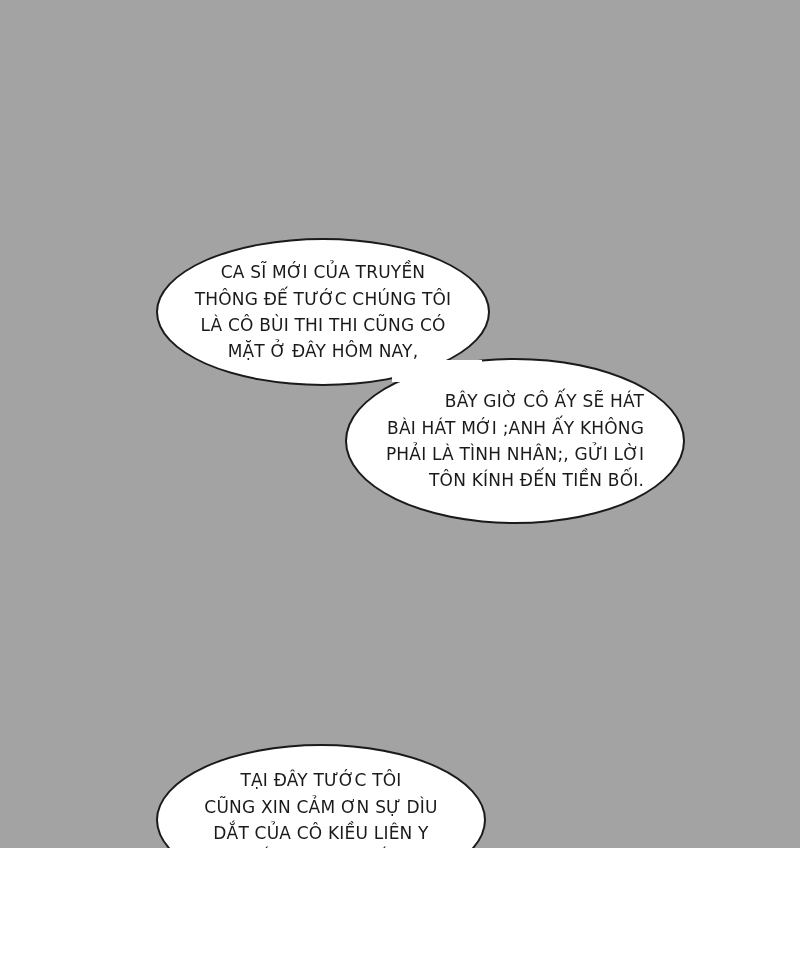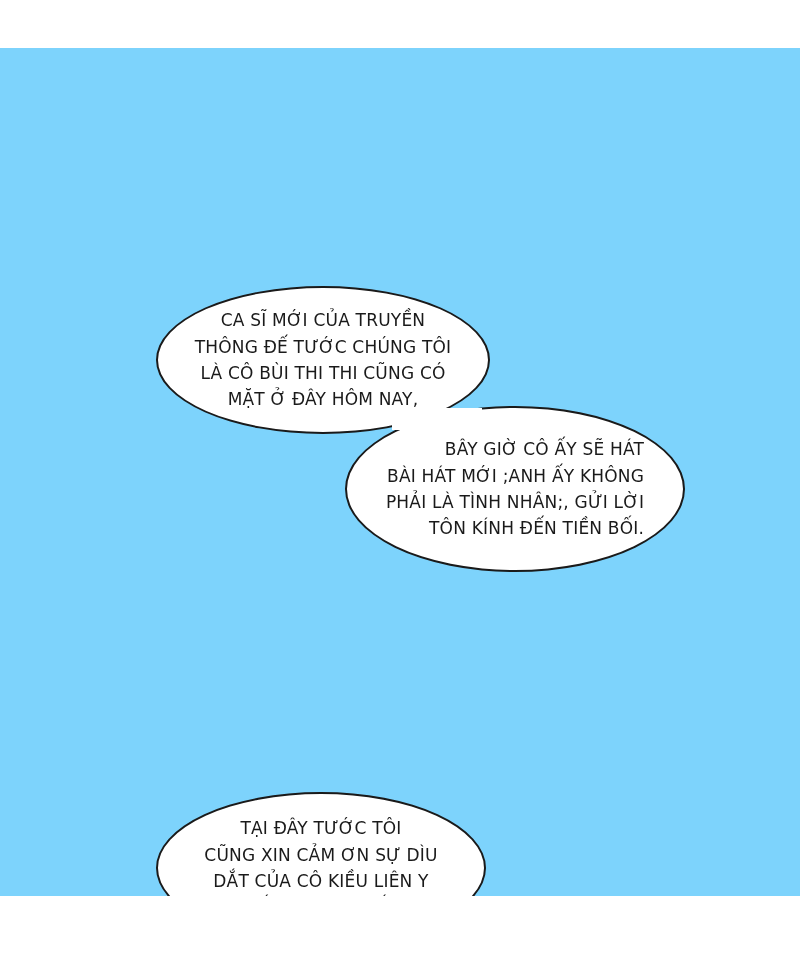--- a/index.html
+++ b/index.html
@@ -4,24 +4,23 @@
 <style>
   html, body {
     margin: 0;
     padding: 0;
     background: #ffffff;
   }
   #page {
     position: relative;
     width: 800px;
     height: 848px;
-    background: #7dd3fc;
+    background: #a3a3a3;
     overflow: hidden;
     font-family: "DejaVu Sans", sans-serif;
-    margin-top: 48px;
   }
   .bubble {
     position: absolute;
     box-sizing: border-box;
     border: 2px solid #1a1a1a;
     border-radius: 50%;
     background: #ffffff;
     display: flex;
     align-items: center;
     justify-content: center;

